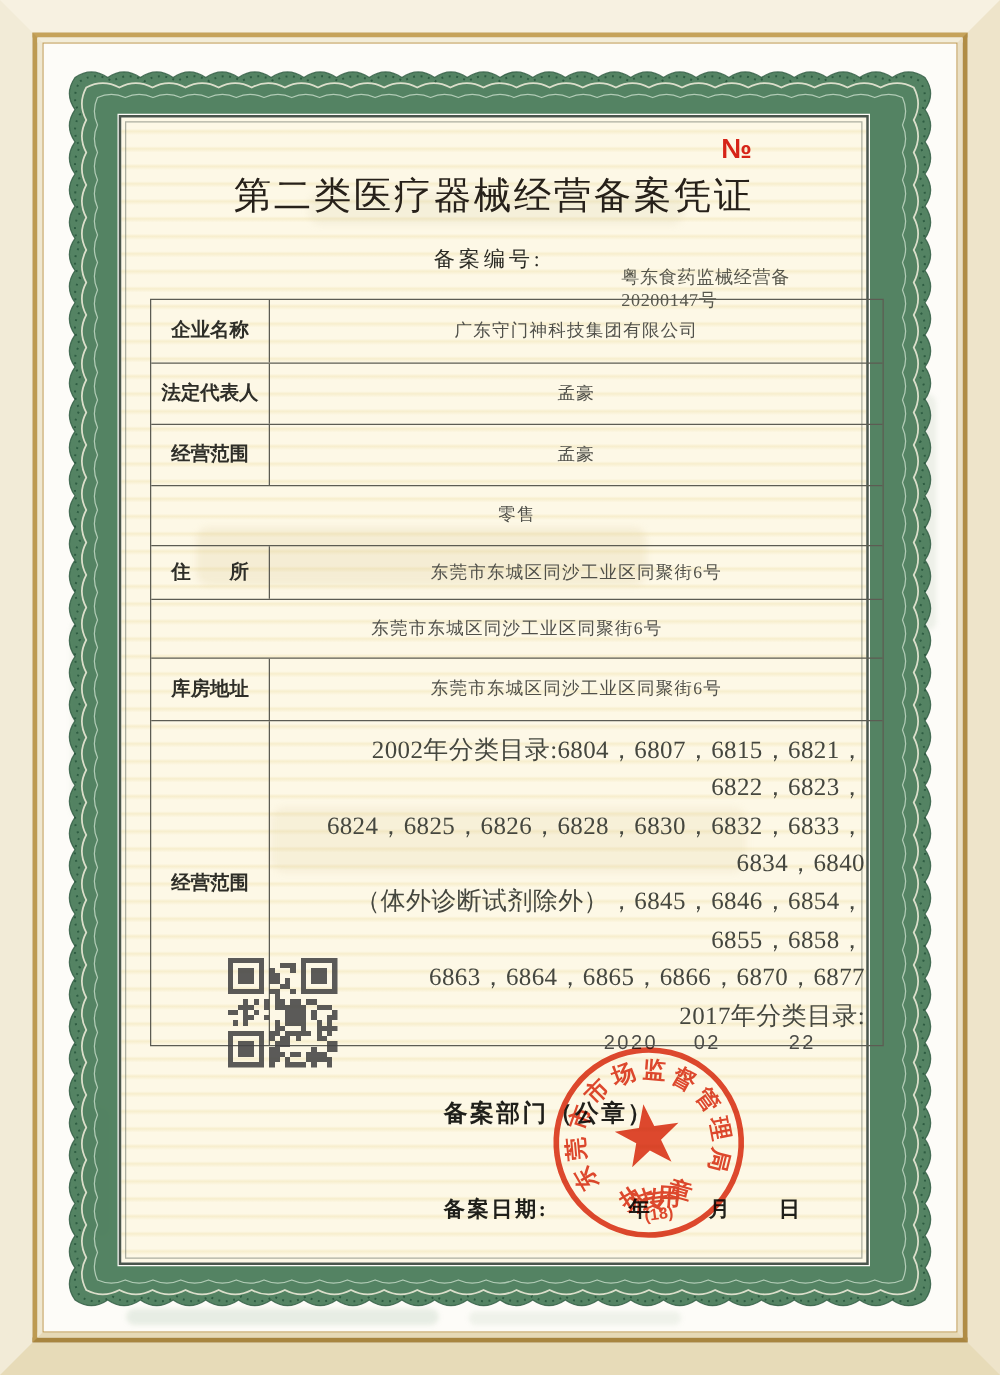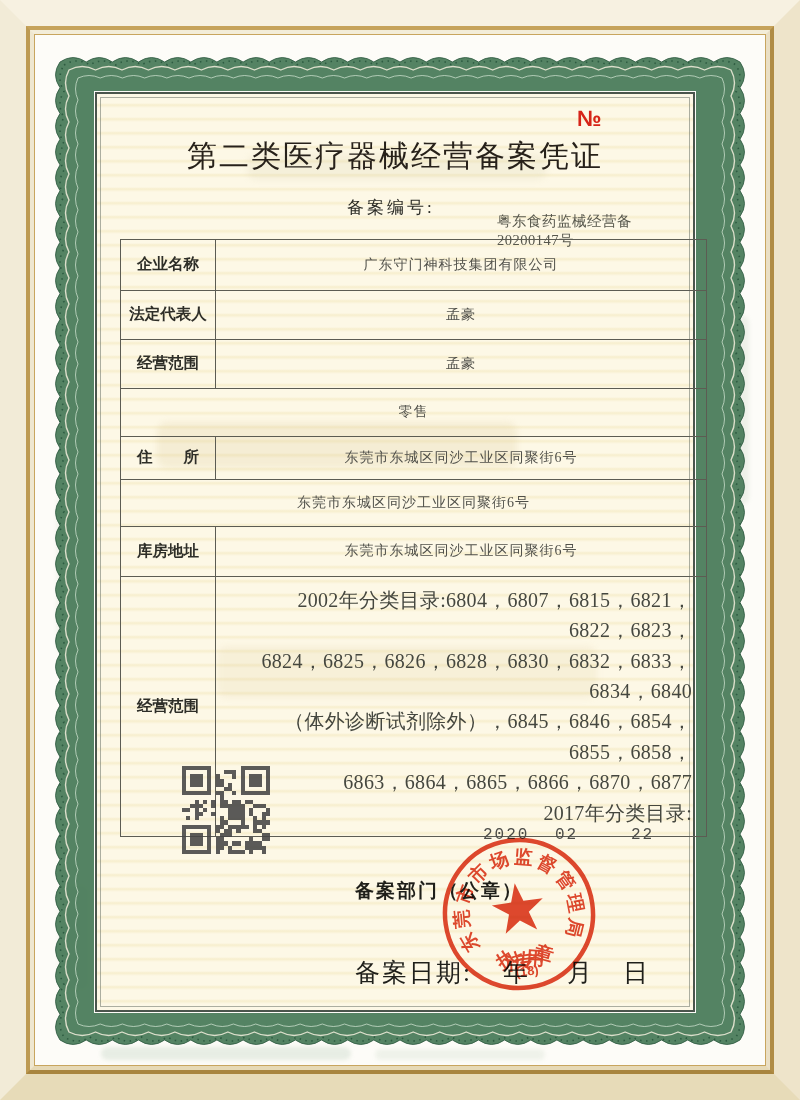--- a/index.html
+++ b/index.html
@@ -53,25 +53,25 @@
   .row:nth-child(7){height:58px}.row:nth-child(8){flex:1}
   .lab{width:94px;border-right:1px solid #5c5c53;display:flex;align-items:center;justify-content:center;
        font-size:15.5px;font-weight:bold;color:#2e2e28;white-space:pre;text-align:center}
   .val{flex:1;display:flex;align-items:center;justify-content:center;
        font-size:14px;color:#50504a;letter-spacing:1px}
   .row.scope .val{justify-content:flex-start;align-items:center;padding:8px 14px 8px 22px;
        white-space:pre-line;line-height:1.52;font-size:20px;letter-spacing:.3px;color:#45473f;text-align:right}
   
   #qr{position:absolute;left:85px;top:672px;width:88px;height:88px;opacity:.88}
   .overdate{position:absolute;left:0;top:732px;width:100%;height:20px;
-            font-family:Liberation Mono, monospace;font-size:16px;color:#4c4c48;letter-spacing:2px}
+            font-family:Liberation Sans, sans-serif;font-size:16px;color:#4c4c48;letter-spacing:2px}
   .od-y{position:absolute;left:386px}.od-m{position:absolute;left:458px}.od-d{position:absolute;left:534px}
   .dept{position:absolute;left:258px;top:784px;font-size:19px;font-weight:bold;letter-spacing:2px;color:#1f1f1a}
   .dateline{position:absolute;left:258px;top:862px;height:24px;width:330px;
-            font-size:25px;font-weight:normal;color:#1f1f1a}
+            font-size:17px;font-weight:bold;color:#1f1f1a}
   .dl-label{position:absolute;left:0;letter-spacing:2px}
   .yc{position:absolute;left:148px}.mc{position:absolute;left:212px}.dc{position:absolute;left:268px}
   #stamp{position:absolute;left:332px;top:730px;width:180px;height:180px;
          transform:rotate(-8deg);mix-blend-mode:multiply;opacity:.92}
 </style>
 </head>
 <body>
 
 <div class="f1"></div>
 <div class="f2"></div>

